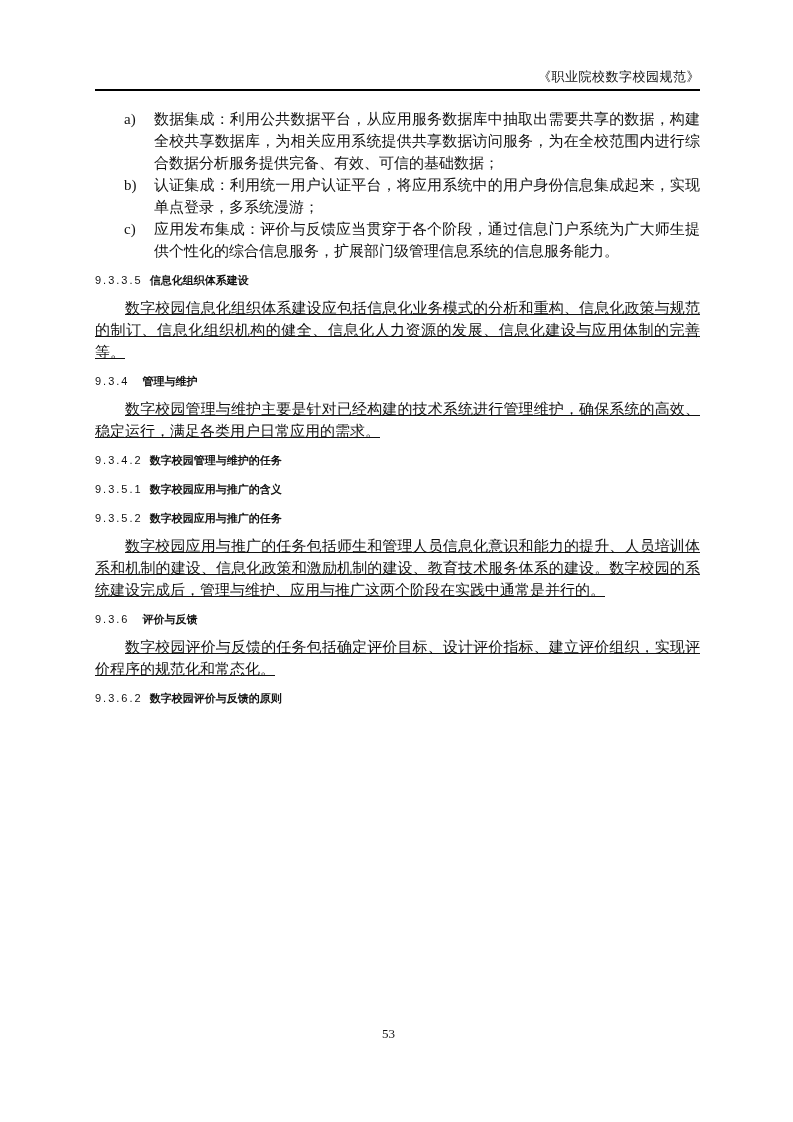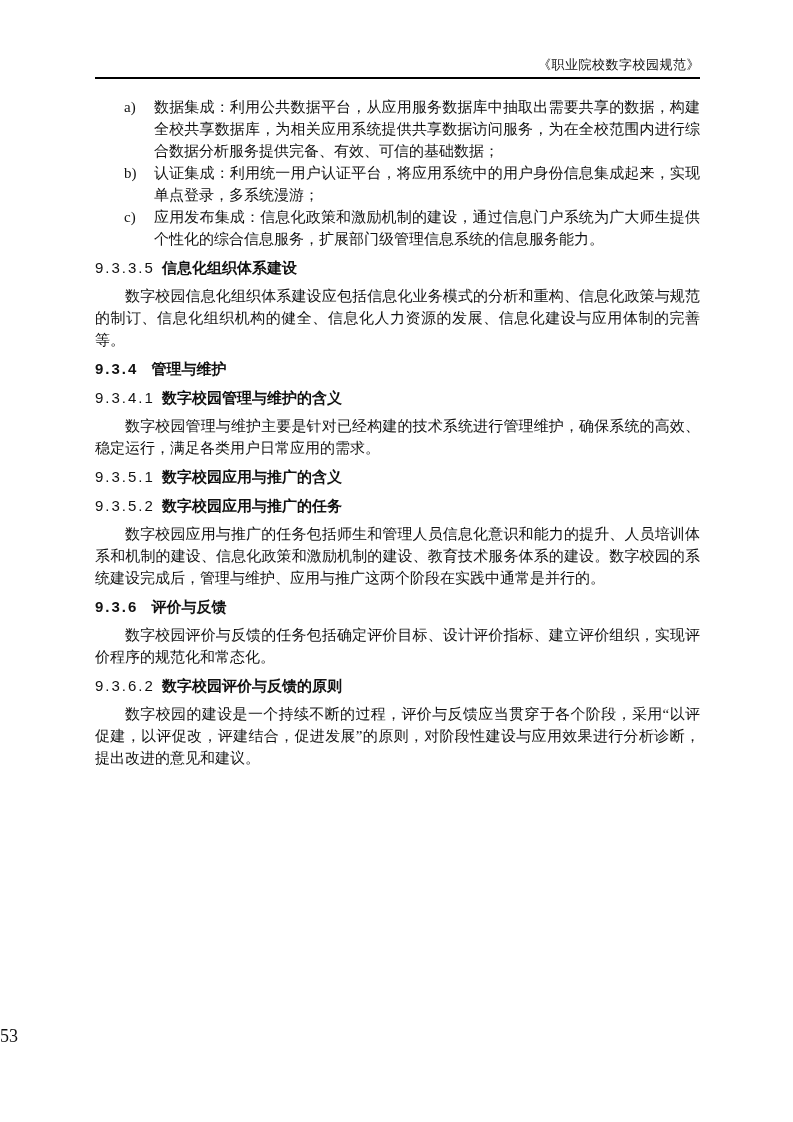--- a/index.html
+++ b/index.html
@@ -5,21 +5,21 @@
   * { margin: 0; padding: 0; box-sizing: border-box; }
   html, body { background: #ffffff; }
   body {
     width: 793px; height: 1122px;
     overflow: hidden;
     position: relative;
     font-family: "Liberation Serif", "DejaVu Serif", serif;
     color: #111111;
   }
   .page { width: 793px; height: 1122px; position: relative; background: #ffffff; }
-  .content { padding: 4px 93px 0 95px; }
+  .content { padding: 16px 93px 0 95px; }
 
   
   .page-header {
     padding-top: 53px;
     padding-bottom: 4px;
     border-bottom: 2px solid #000000;
   }
   .doc-title {
     text-align: right;
     font-size: 13px;
@@ -31,45 +31,46 @@
   .body-text { margin-top: 17px; font-size: 15px; line-height: 22px; }
 
   .list { margin-bottom: 6px; }
   .li { display: flex; text-align: justify; }
   .li-marker { flex: 0 0 30px; padding-left: 29px; box-sizing: content-box; }
   .li-text { flex: 1 1 auto; text-align: justify; text-justify: inter-ideograph; }
 
   .sec {
     font-family: "Liberation Sans", "DejaVu Sans", sans-serif;
     font-weight: bold;
-    font-size: 15px;
+    font-size: 11px;
     line-height: 22px;
     margin: 7px 0 6px 0;
   }
   .sec .num {
     font-weight: normal;
     letter-spacing: 2px;
   }
-  .sec.lvl3 .num { margin-right: 13px; font-weight: bold; }
+  .sec.lvl3 .num { margin-right: 13px; }
   .sec.lvl4 .num { margin-right: 7px; }
 
   .para {
     text-indent: 2em;
     text-align: justify;
     text-justify: inter-ideograph;
     margin: 6px 0;
+    text-decoration: underline;
   }
 
   
   .page-footer {
     position: absolute;
     left: 0; right: 16px;
     top: 1026px;
-    text-align: left;
-    font-size: 18px;
+    text-align: center;
+    font-size: 13px;
   }
 </style>
 </head>
 <body>
 
 <div class="page">
   <div class="content">
 
     <div class="page-header">
       <div class="doc-title">《职业院校数字校园规范》</div>
@@ -81,45 +82,44 @@
         <div class="li">
           <span class="li-marker">a)</span>
           <span class="li-text">数据集成：利用公共数据平台，从应用服务数据库中抽取出需要共享的数据，构建全校共享数据库，为相关应用系统提供共享数据访问服务，为在全校范围内进行综合数据分析服务提供完备、有效、可信的基础数据；</span>
         </div>
         <div class="li">
           <span class="li-marker">b)</span>
           <span class="li-text">认证集成：利用统一用户认证平台，将应用系统中的用户身份信息集成起来，实现单点登录，多系统漫游；</span>
         </div>
         <div class="li">
           <span class="li-marker">c)</span>
-          <span class="li-text">应用发布集成：信息化政策和激励机制的建设，通过信息门户系统为广大师生提供个性化的综合信息服务，扩展部门级管理信息系统的信息服务能力。</span>
+          <span class="li-text">应用发布集成：评价与反馈应当贯穿于各个阶段，通过信息门户系统为广大师生提供个性化的综合信息服务，扩展部门级管理信息系统的信息服务能力。</span>
         </div>
       </div>
 
       <h3 class="sec lvl4"><span class="num">9.3.3.5</span><span class="ttl">信息化组织体系建设</span></h3>
       <p class="para">数字校园信息化组织体系建设应包括信息化业务模式的分析和重构、信息化政策与规范的制订、信息化组织机构的健全、信息化人力资源的发展、信息化建设与应用体制的完善等。</p>
 
       <h2 class="sec lvl3"><span class="num">9.3.4</span><span class="ttl">管理与维护</span></h2>
 
-      <h3 class="sec lvl4"><span class="num">9.3.4.1</span><span class="ttl">数字校园管理与维护的含义</span></h3>
       <p class="para">数字校园管理与维护主要是针对已经构建的技术系统进行管理维护，确保系统的高效、稳定运行，满足各类用户日常应用的需求。</p>
 
+      <h3 class="sec lvl4"><span class="num">9.3.4.2</span><span class="ttl">数字校园管理与维护的任务</span></h3>
 
 
       <h3 class="sec lvl4"><span class="num">9.3.5.1</span><span class="ttl">数字校园应用与推广的含义</span></h3>
 
       <h3 class="sec lvl4"><span class="num">9.3.5.2</span><span class="ttl">数字校园应用与推广的任务</span></h3>
       <p class="para">数字校园应用与推广的任务包括师生和管理人员信息化意识和能力的提升、人员培训体系和机制的建设、信息化政策和激励机制的建设、教育技术服务体系的建设。数字校园的系统建设完成后，管理与维护、应用与推广这两个阶段在实践中通常是并行的。</p>
 
       <h2 class="sec lvl3"><span class="num">9.3.6</span><span class="ttl">评价与反馈</span></h2>
 
       <p class="para">数字校园评价与反馈的任务包括确定评价目标、设计评价指标、建立评价组织，实现评价程序的规范化和常态化。</p>
 
       <h3 class="sec lvl4"><span class="num">9.3.6.2</span><span class="ttl">数字校园评价与反馈的原则</span></h3>
-      <p class="para">数字校园的建设是一个持续不断的过程，评价与反馈应当贯穿于各个阶段，采用“以评促建，以评促改，评建结合，促进发展”的原则，对阶段性建设与应用效果进行分析诊断，提出改进的意见和建议。</p>
 
     </div>
   </div>
 
   <div class="page-footer">
     <span>53</span>
   </div>
 </div>
 
 </body></html>

